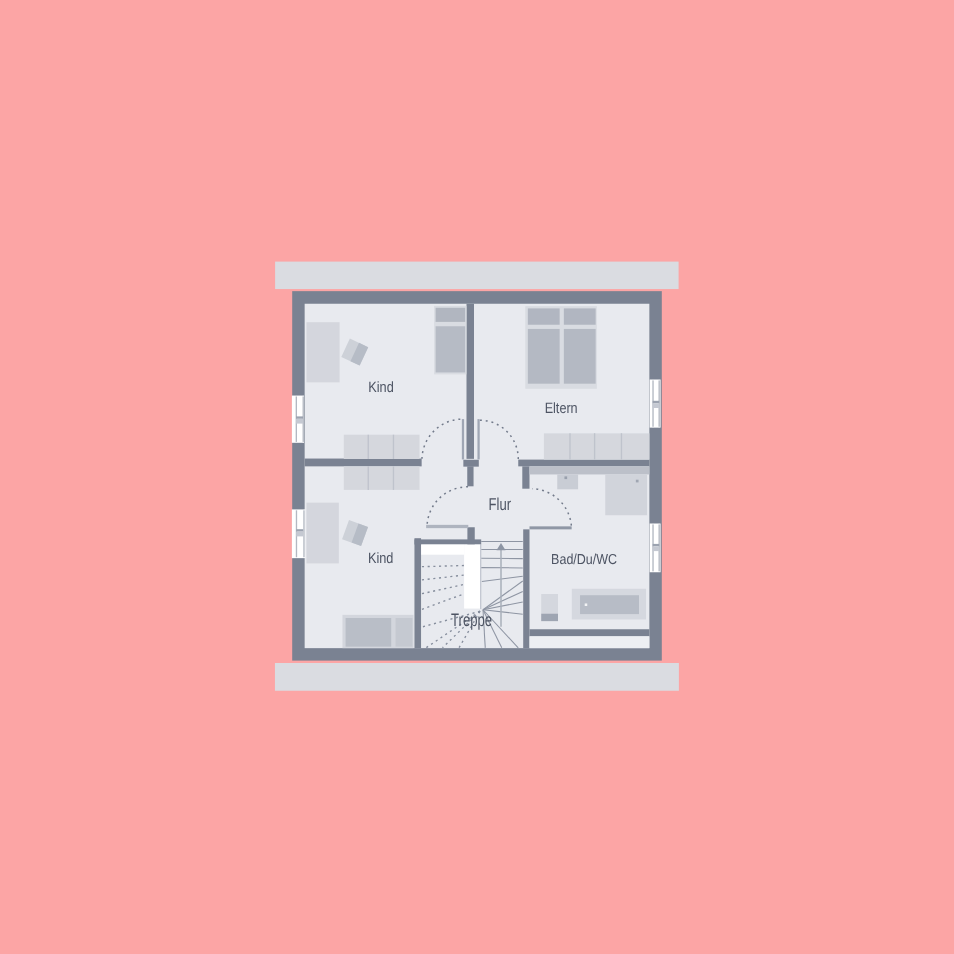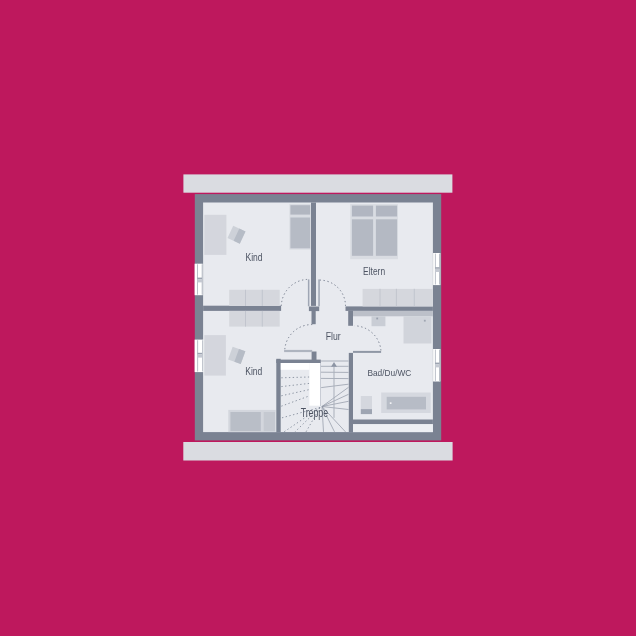--- a/index.html
+++ b/index.html
@@ -1,16 +1,16 @@
 <!DOCTYPE html>
 <html><head>
 <meta charset="utf-8">
 <style>
   html,body{margin:0;padding:0;background:#ffffff;}
-  #page{position:relative;width:636px;height:636px;background:#be185d;overflow:hidden;will-change:transform;}
+  #page{position:relative;width:636px;height:636px;background:#fca5a5;overflow:hidden;will-change:transform;}
   svg{position:absolute;left:0;top:0;filter:blur(0.45px);}
   text{font-family:"Liberation Sans",sans-serif;fill:#4d5463;-webkit-font-smoothing:antialiased;}
 </style>
 </head>
 <body>
 <div id="page">
 <svg width="636" height="636" viewBox="0 0 636 636">
 
 <rect x="183.4" y="174.4" width="269.0" height="18.3" fill="#dadce1"></rect>
 

